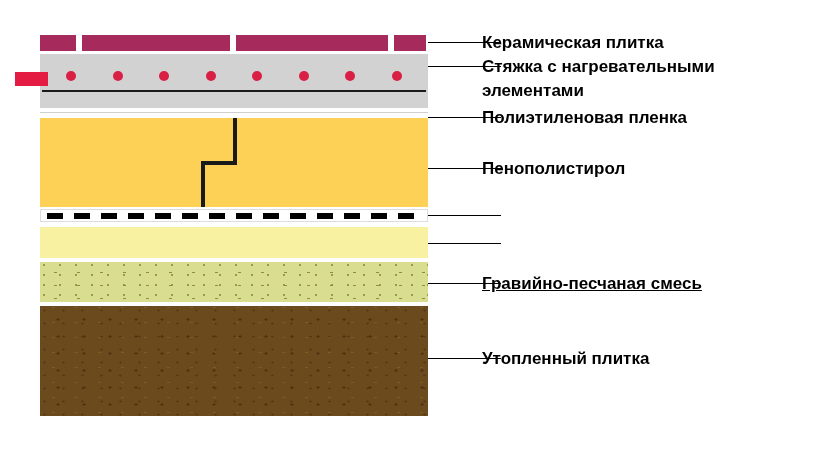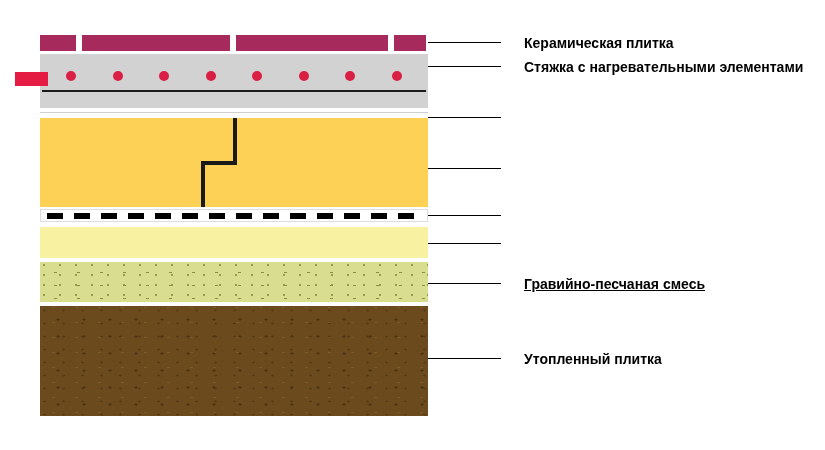--- a/index.html
+++ b/index.html
@@ -62,22 +62,22 @@
 
   
   .lead{position:absolute;left:15px;top:72px;width:33px;height:14px;}
 
   
   .leader{position:absolute;left:428px;width:73px;height:0;border-top:1px solid #000000;}
   .ld1{top:42px;}  .ld2{top:66px;}  .ld3{top:117px;} .ld4{top:168px;}
   .ld5{top:215px;} .ld6{top:243px;} .ld7{top:283px;} .ld8{top:358px;}
 
   
-  .lbl{position:absolute;left:524px;width:285px;
-    font-size:14px;font-weight:600;color:#000000;line-height:24px;}
+  .lbl{position:absolute;left:482px;width:285px;
+    font-size:17px;font-weight:600;color:#000000;line-height:24px;}
   .lb1{top:31px;} .lb2{top:55px;} .lb3{top:106px;} .lb4{top:157px;}
   .lb5{top:204px;} .lb6{top:232px;} .lb7{top:272px;text-decoration:underline;} .lb8{top:347px;}
 </style>
 </head>
 <body>
 
 <div class="stage">
 
   <div class="diagram">
 
@@ -127,16 +127,18 @@
   <div class="leader ld2"></div>
   <div class="leader ld3"></div>
   <div class="leader ld4"></div>
   <div class="leader ld5"></div>
   <div class="leader ld6"></div>
   <div class="leader ld7"></div>
   <div class="leader ld8"></div>
 
   <div class="lbl lb1">Керамическая плитка</div>
   <div class="lbl lb2">Стяжка с нагревательными элементами</div>
+  <div class="lbl lb3">Полиэтиленовая пленка</div>
+  <div class="lbl lb4">Пенополистирол</div>
   <div class="lbl lb7">Гравийно-песчаная смесь</div>
   <div class="lbl lb8">Утопленный плитка</div>
 
 </div>
 
 </body></html>

